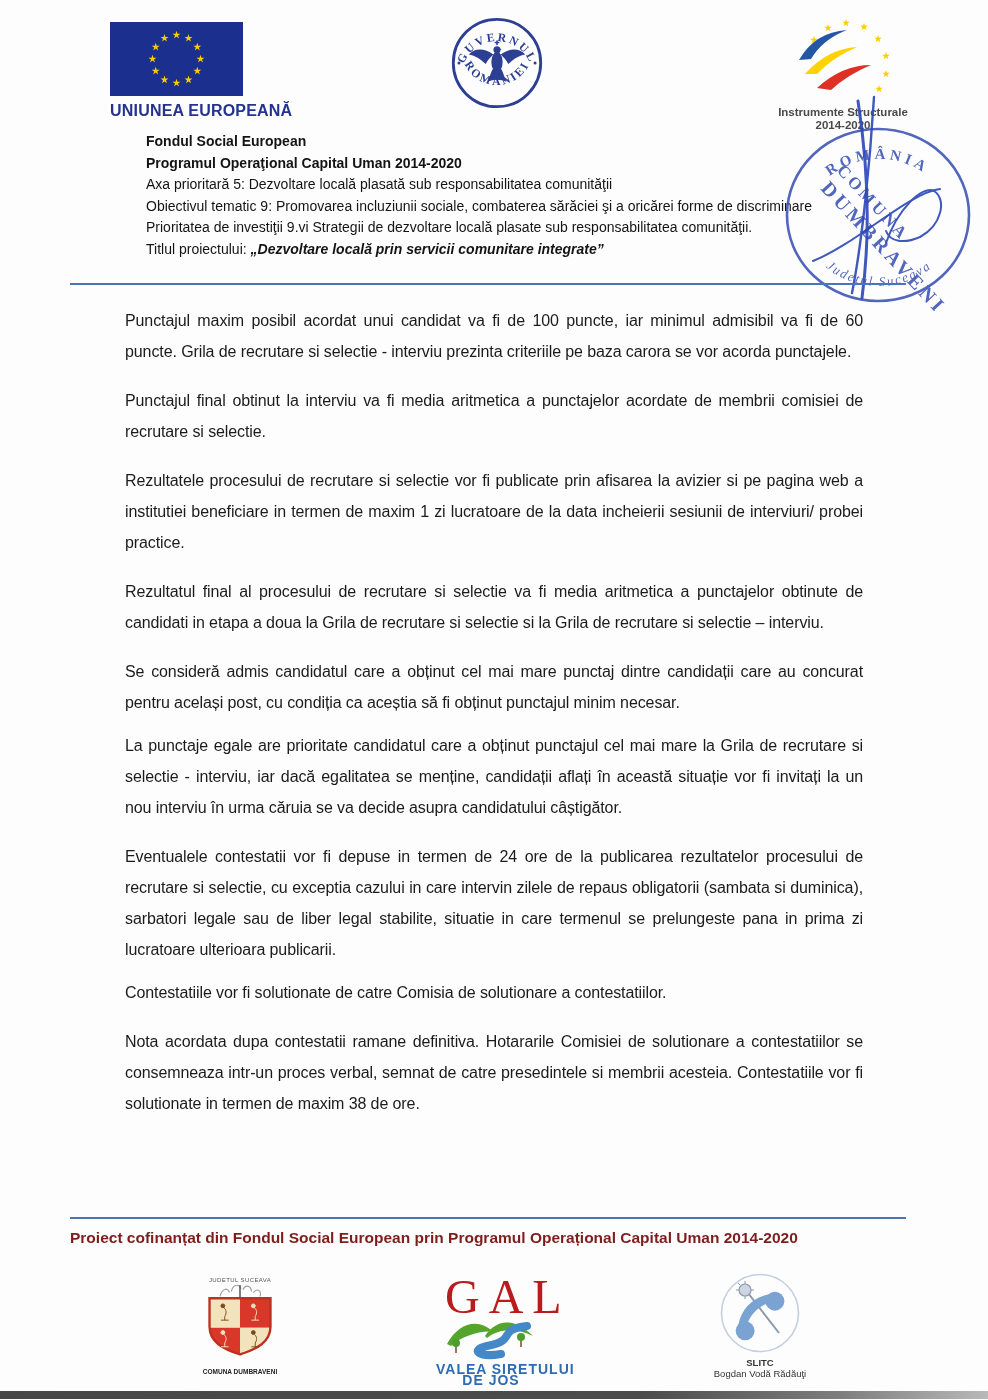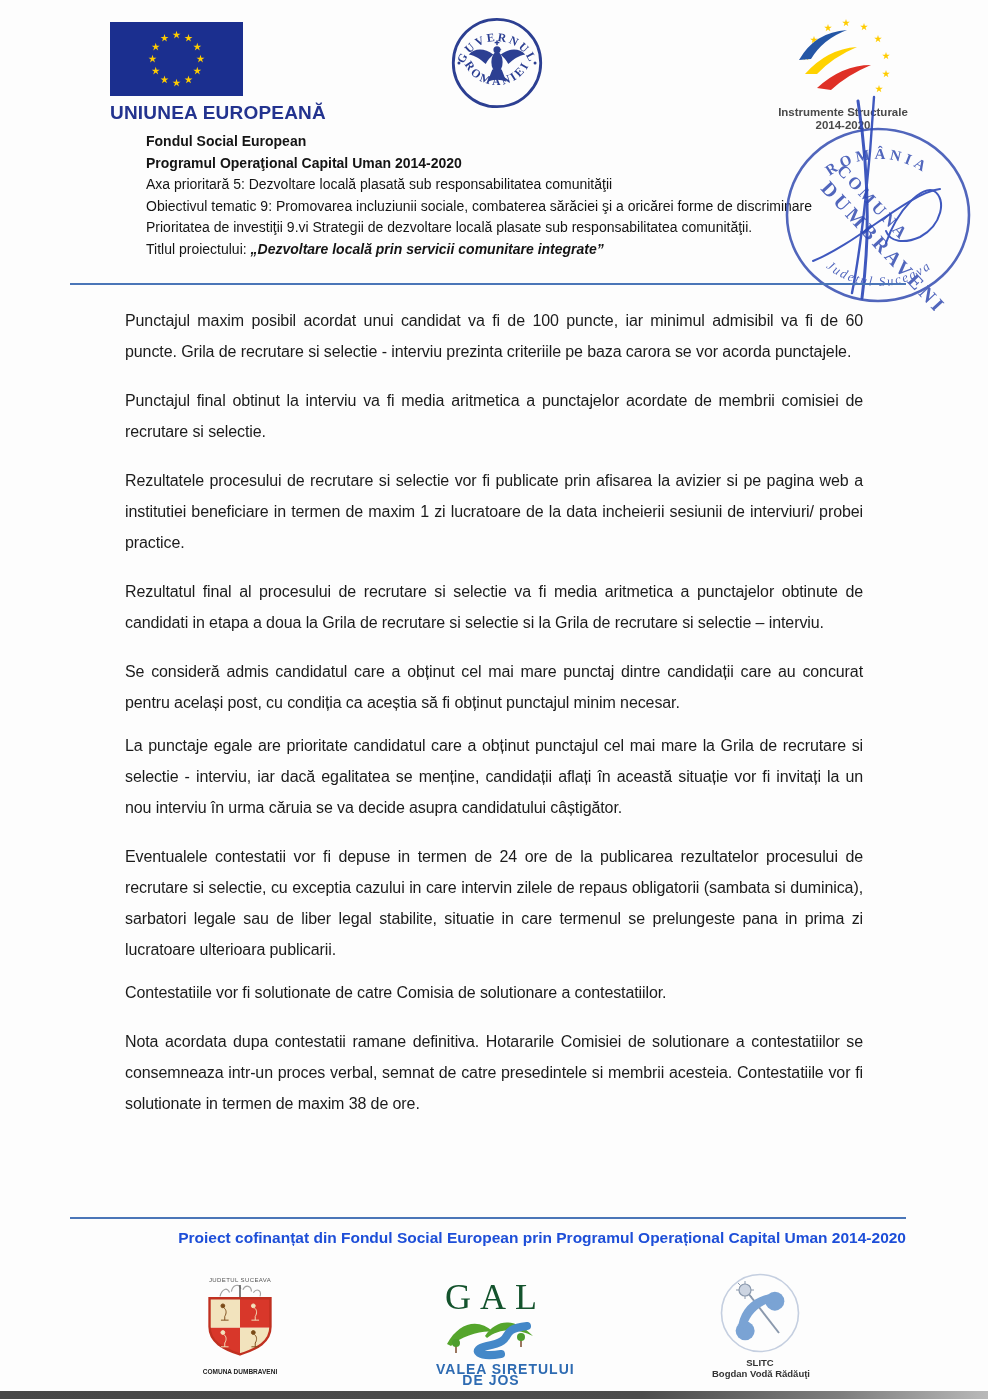--- a/index.html
+++ b/index.html
@@ -2,21 +2,21 @@
 <html><head>
 <meta charset="utf-8">
 <style>
   html,body{margin:0;padding:0;background:#ffffff;}
   .page{position:relative;width:988px;height:1400px;background:#fdfdfd;overflow:hidden;
         font-family:"Liberation Sans",sans-serif;color:#1b1b1b;}
 
   
   .eu-block{position:absolute;left:110px;top:22px;width:140px;text-align:center;}
   .eu-flag{display:block;}
-  .eu-label{margin-top:6px;font-size:19px;font-weight:bold;color:#23338f;letter-spacing:.2px;white-space:nowrap;}
+  .eu-label{margin-top:6px;font-size:16px;font-weight:bold;color:#23338f;letter-spacing:.2px;white-space:nowrap;}
   .gov-block{position:absolute;left:450px;top:16px;width:94px;height:94px;}
   .struct-block{position:absolute;left:778px;top:12px;width:130px;text-align:center;}
   .struct-label{margin-top:2px;font-size:11.5px;line-height:13px;font-weight:bold;color:#4a4a4a;white-space:nowrap;}
 
   
   .program-block{position:absolute;left:110px;top:131px;width:820px;font-size:14px;line-height:21.5px;color:#141414;margin-left:36px;}
   .program-block .line{white-space:nowrap;}
   .b{font-weight:bold;}
   .bi{font-weight:bold;font-style:italic;}
 
@@ -28,32 +28,32 @@
   
   .stamp-wrap{position:absolute;left:768px;top:93px;width:220px;height:218px;pointer-events:none;}
 
   
   .body-text{position:absolute;left:113px;top:293px;width:762px;font-size:16px;line-height:31px;
              text-align:justify;letter-spacing:-.1px;color:#1b1b1b;}
   .body-text p{margin:12px;}
   .pgroup{margin:0 0 18px 0;}
 
   
-  .cofinance{position:absolute;left:70px;top:1229px;width:836px;text-align:right;
-             font-size:15.5px;font-weight:bold;color:#1d4ed8;}
+  .cofinance{position:absolute;left:70px;top:1229px;width:836px;text-align:left;
+             font-size:15.5px;font-weight:bold;color:#7f1d1d;}
   .coat-block{position:absolute;left:190px;top:1277px;width:100px;text-align:center;}
   .coat-top{font-size:6px;color:#555;letter-spacing:.4px;white-space:nowrap;}
   .coat-bottom{font-size:6.5px;font-weight:bold;color:#222;margin-top:1px;white-space:nowrap;}
   .gal-block{position:absolute;left:436px;top:1282px;width:110px;text-align:center;}
-  .gal-title{font-family:"Liberation Serif",serif;font-size:36px;line-height:30px;color:#14532d;
+  .gal-title{font-family:"Liberation Serif",serif;font-size:48px;line-height:30px;color:#b91c1c;
              letter-spacing:9px;margin-left:9px;}
   .gal-sub{font-size:14px;font-weight:bold;color:#2e6bb2;letter-spacing:1px;line-height:11px;white-space:nowrap;}
   .slitc-block{position:absolute;left:712px;top:1272px;width:96px;text-align:center;}
   .slitc-title{font-size:9.5px;font-weight:bold;color:#333;line-height:10px;}
-  .slitc-sub{font-size:9.5px;font-weight:bold;color:#333;line-height:11px;white-space:nowrap;}
+  .slitc-sub{font-size:9.5px;font-weight:normal;color:#333;line-height:11px;white-space:nowrap;}
 
   .scan-bar{position:absolute;left:0;bottom:1px;width:100%;height:8px;
             background:linear-gradient(to right,#474747 0%,#4c4c4c 65%,#7d7d7d 85%,#b9b9b9 100%);}
 </style>
 </head>
 <body>
 
 <div class="page">
 
   <div class="eu-block">

